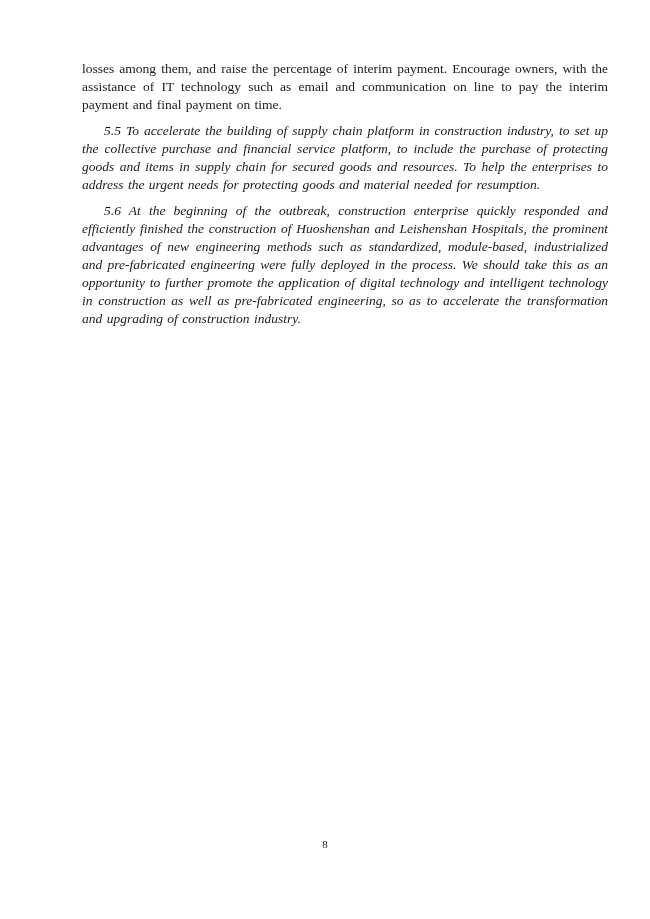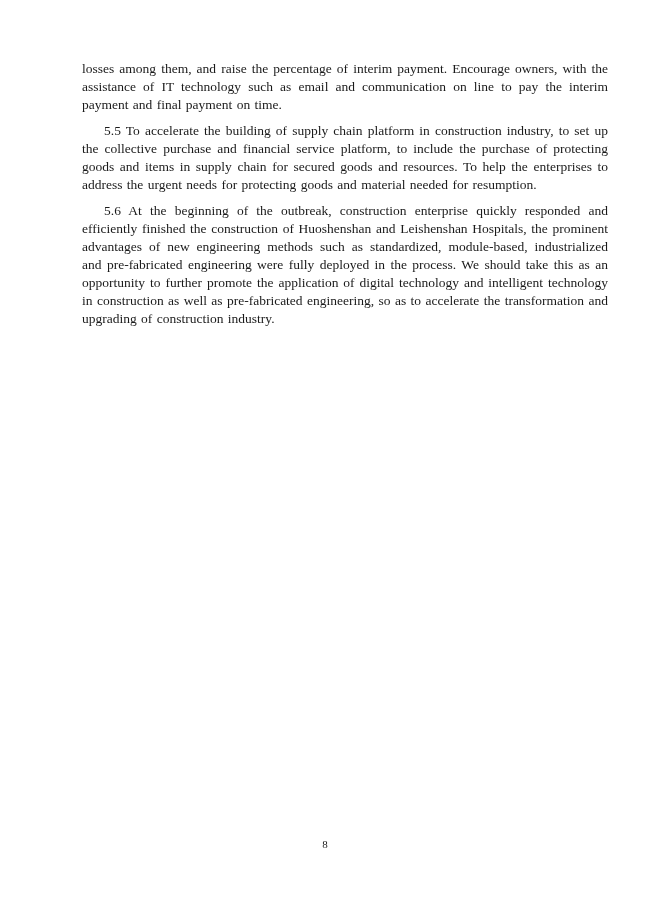--- a/index.html
+++ b/index.html
@@ -24,20 +24,21 @@
   }
   .para {
     margin: 0 0 8px 0;
     font-size: 13.5px;
     line-height: 18px;
     text-align: justify;
     word-spacing: 1px;
   }
   .para.indent {
     text-indent: 22px;
+    font-style: italic;
   }
   .page-number {
     position: absolute;
     left: 0;
     top: 838px;
     width: 650px;
     text-align: center;
     font-size: 11px;
     color: #1a1a1a;
   }

